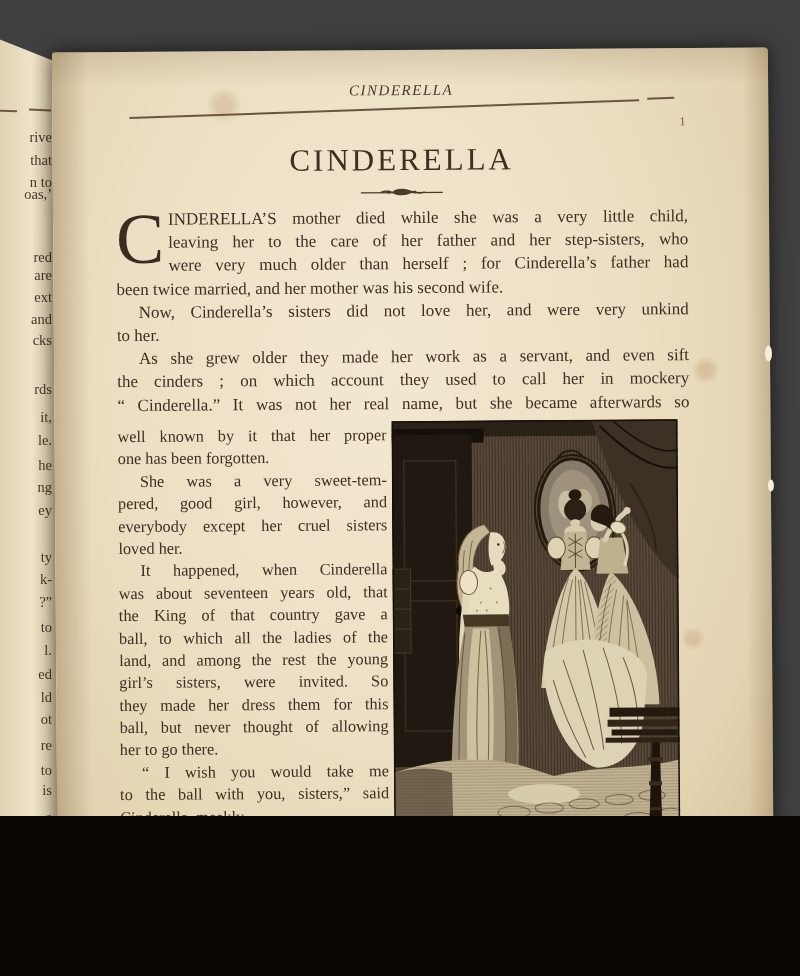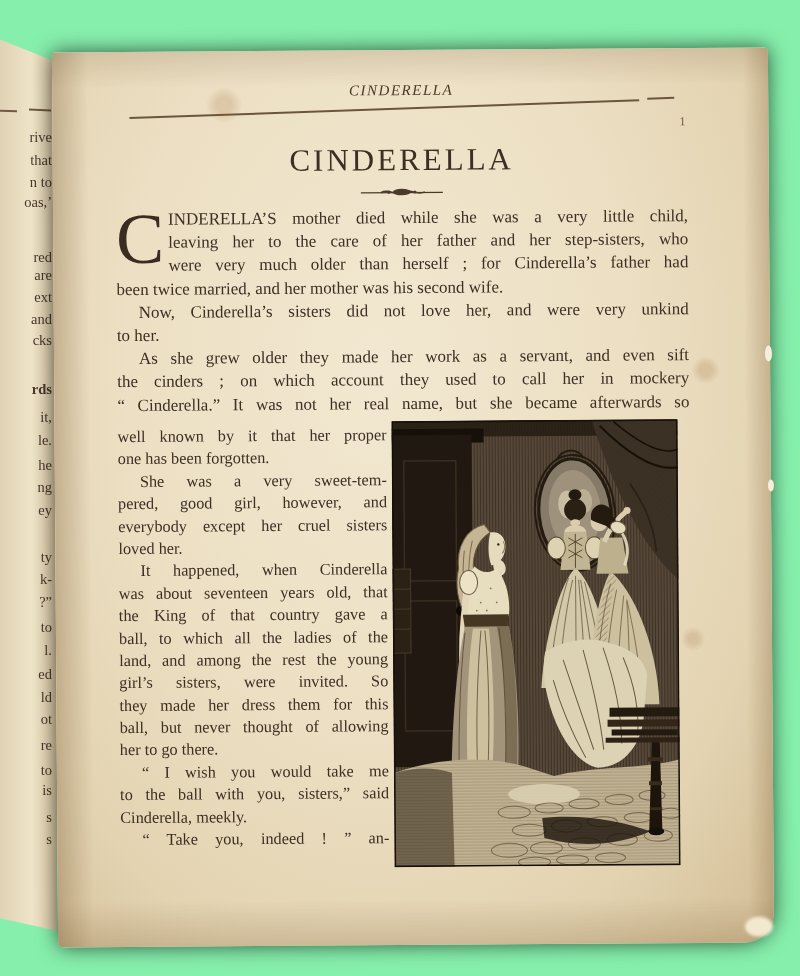--- a/index.html
+++ b/index.html
@@ -1,16 +1,16 @@
 <!DOCTYPE html>
 <html><head>
 <meta charset="utf-8">
 <style>
   html,body{margin:0;padding:0;background:#090603;}
-  .photo{position:relative;width:800px;height:976px;background:#86efac;overflow:hidden;
+  .photo{position:relative;width:800px;height:816px;background:#404040;overflow:hidden;
          font-family:"Liberation Serif","DejaVu Serif",serif;}
 
   
   .page-left{position:absolute;left:0;top:36px;width:57px;height:902px;
     background:linear-gradient(90deg,#e0d2b4 0%,#efe4c9 55%,#d8c7a3 100%);
     clip-path:polygon(0 0.4%,100% 2.9%,100% 99.2%,0 97.8%);}
   .lp-rule{position:absolute;height:1.5px;background:#6f5a44;}
   .lp-rule-a{left:0;top:74px;width:17px;transform:rotate(2deg);}
   .lp-rule-b{left:29px;top:73px;width:22px;transform:rotate(2deg);}
   .frag{position:absolute;right:5px;font-size:14.5px;line-height:15px;color:#4a382b;white-space:nowrap;}
@@ -61,27 +61,27 @@
 
 <div class="photo">
 
   <div class="page-left">
     <div class="lp-rule lp-rule-a"></div>
     <div class="lp-rule lp-rule-b"></div>
     <div id="fragments">
         <span class="frag" style="top: 94px;">rive</span>
         <span class="frag" style="top: 117px;">that</span>
         <span class="frag" style="top: 139px;">n to</span>
-        <span class="frag" style="top: 159px; font-family: Liberation Serif, serif;">oas,’</span>
+        <span class="frag" style="top: 151px; font-family: Liberation Serif, serif;">oas,’</span>
         <span class="frag" style="top: 214px; margin-left: 32px;">red</span>
         <span class="frag" style="top: 232px;">are</span>
         <span class="frag" style="top: 254px;">ext</span>
         <span class="frag" style="top: 276px;">and</span>
         <span class="frag" style="top: 297px;">cks</span>
-        <span class="frag" style="top: 346px; font-weight: bold;">rds</span>
+        <span class="frag" style="top: 346px;">rds</span>
         <span class="frag" style="top: 374px;">it,</span>
         <span class="frag" style="top: 397px;">le.</span>
         <span class="frag" style="top: 422px;">he</span>
         <span class="frag" style="top: 444px;">ng</span>
         <span class="frag" style="top: 467px;">ey</span>
         <span class="frag" style="top: 514px;">ty</span>
         <span class="frag" style="top: 536px;">k-</span>
         <span class="frag" style="top: 559px;">?”</span>
         <span class="frag" style="top: 584px;">to</span>
         <span class="frag" style="top: 607px;">l.</span>

